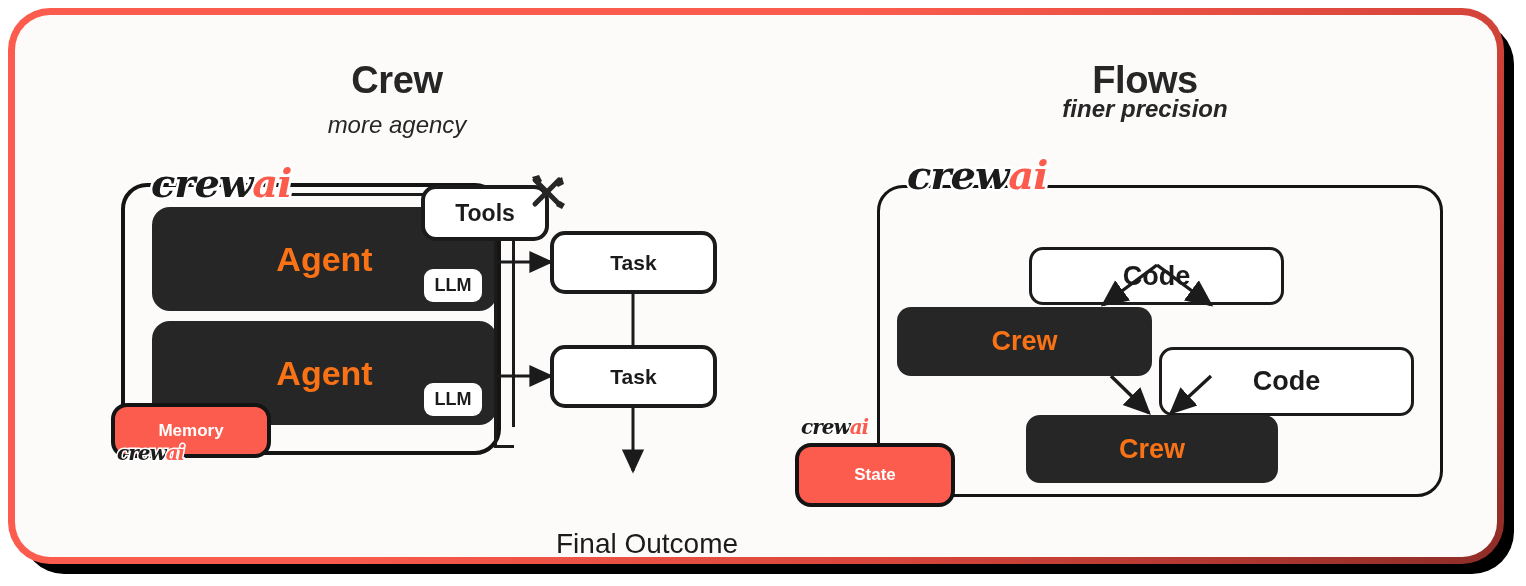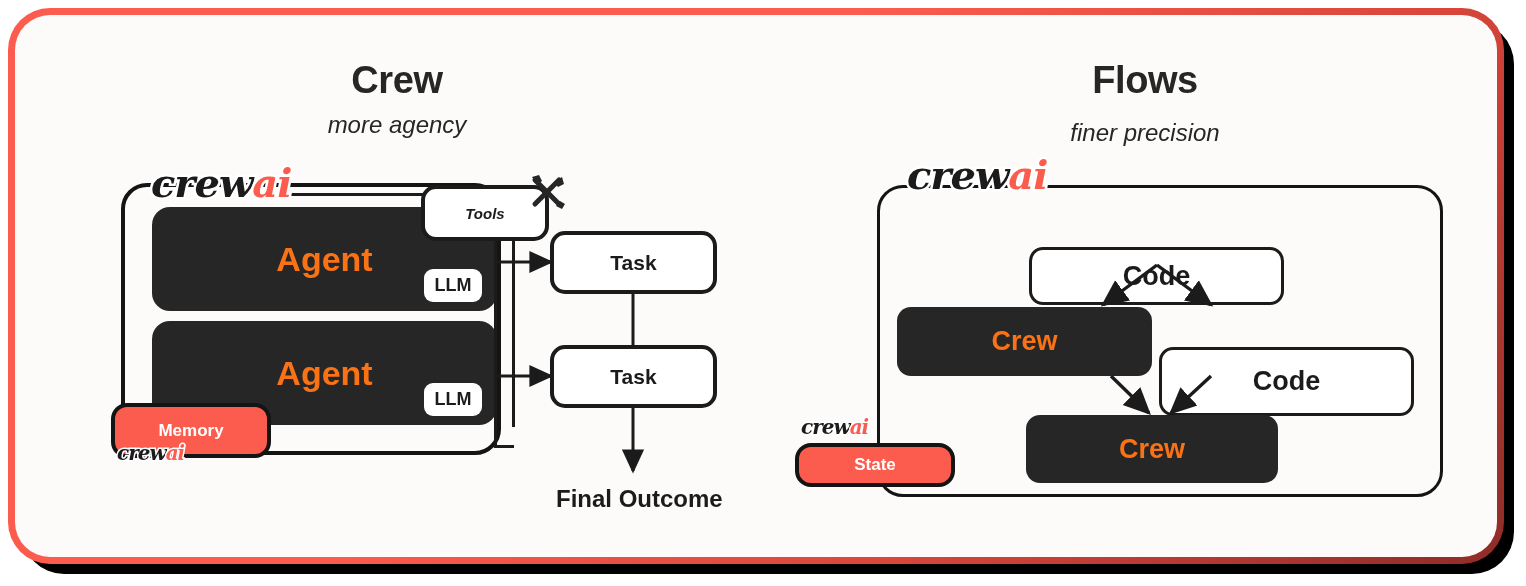--- a/index.html
+++ b/index.html
@@ -75,21 +75,21 @@
     position: absolute;
     width: 100%;
     text-align: center;
     font-size: 24px;
     font-style: italic;
     color: #262626;
   }
   .t-crew  { top: 44px; }
   .s-crew  { top: 96px; }
   .t-flows { top: 44px; }
-  .s-flows { top: 104px; }
+  .s-flows { top: 80px; font-weight: bold; }
 
   
   .abs { position: absolute; box-sizing: border-box; }
 
   .box {
     position: absolute;
     box-sizing: border-box;
     display: flex;
     align-items: center;
     justify-content: center;
@@ -157,29 +157,30 @@
   svg.overlay {
     position: absolute;
     left: 0;
     top: 0;
     overflow: visible;
     pointer-events: none;
   }
 
   .label-plain {
     position: absolute;
-    font-size: 24px;
-    font-weight: bold;
+    font-size: 28px;
+    font-weight: normal;
     color: #1b1b1b;
     white-space: nowrap;
+    margin-top: 43px;
   }
 
   .f-agent { font-size: 34px; font-weight: bold; }
   .f-task  { font-size: 21px; font-weight: bold; }
-  .f-tools { font-size: 15px; font-weight: bold; font-style: italic; }
+  .f-tools { font-size: 23px; font-weight: bold; }
   .f-llm   { font-size: 18px; font-weight: bold; }
   .f-code  { font-size: 27px; font-weight: bold; margin-top: 40px; }
   .f-crew2 { font-size: 27px; font-weight: bold; }
   .f-badge { font-size: 17px; font-weight: bold; text-align: center; }
 </style>
 </head>
 <body>
 
 <div id="stage">
 
@@ -296,21 +297,21 @@
           <marker id="arrHead2" markerWidth="9" markerHeight="9" refX="7.2" refY="4.5" orient="auto" markerUnits="strokeWidth">
             <path d="M0,0.8 L8,4.5 L0,8.2 z" fill="#1b1b1b"></path>
           </marker>
         </defs>
         <line x1="386" y1="250" x2="332" y2="290" stroke="#1b1b1b" stroke-width="3.4" marker-end="url(#arrHead2)"></line>
         <line x1="386" y1="250" x2="440" y2="290" stroke="#1b1b1b" stroke-width="3.4" marker-end="url(#arrHead2)"></line>
         <line x1="340" y1="361" x2="378" y2="398" stroke="#1b1b1b" stroke-width="3.4" marker-end="url(#arrHead2)"></line>
         <line x1="440" y1="361" x2="400" y2="398" stroke="#1b1b1b" stroke-width="3.4" marker-end="url(#arrHead2)"></line>
       </svg>
 
-      <div class="box box-red f-badge" style="left:24px; top:428px; width:160px; height:44px; z-index:9;">
+      <div class="box box-red f-badge" style="left:24px; top:428px; width:160px; height:64px; z-index:9;">
         <span>State</span>
       </div>
 
       <div class="logo" style="left:136px; top:140px; font-size:40px; z-index:12;">
         <span class="c1">crew</span><span class="c2">ai</span>
       </div>
 
       <div class="logo small" style="left:30px; top:402px; font-size:20px; z-index:11;">
         <span class="c1">crew</span><span class="c2">ai</span>
       </div>

